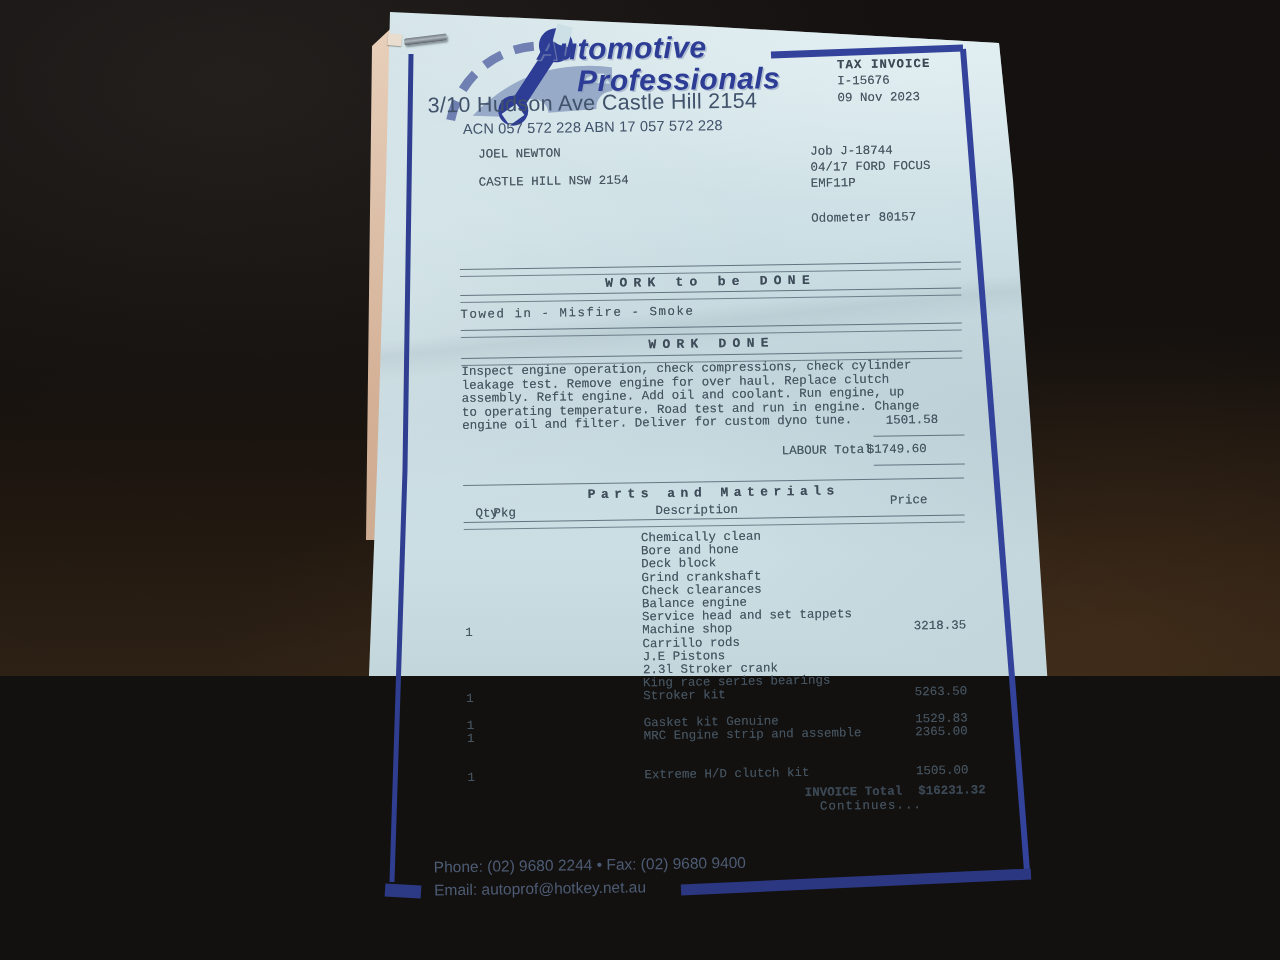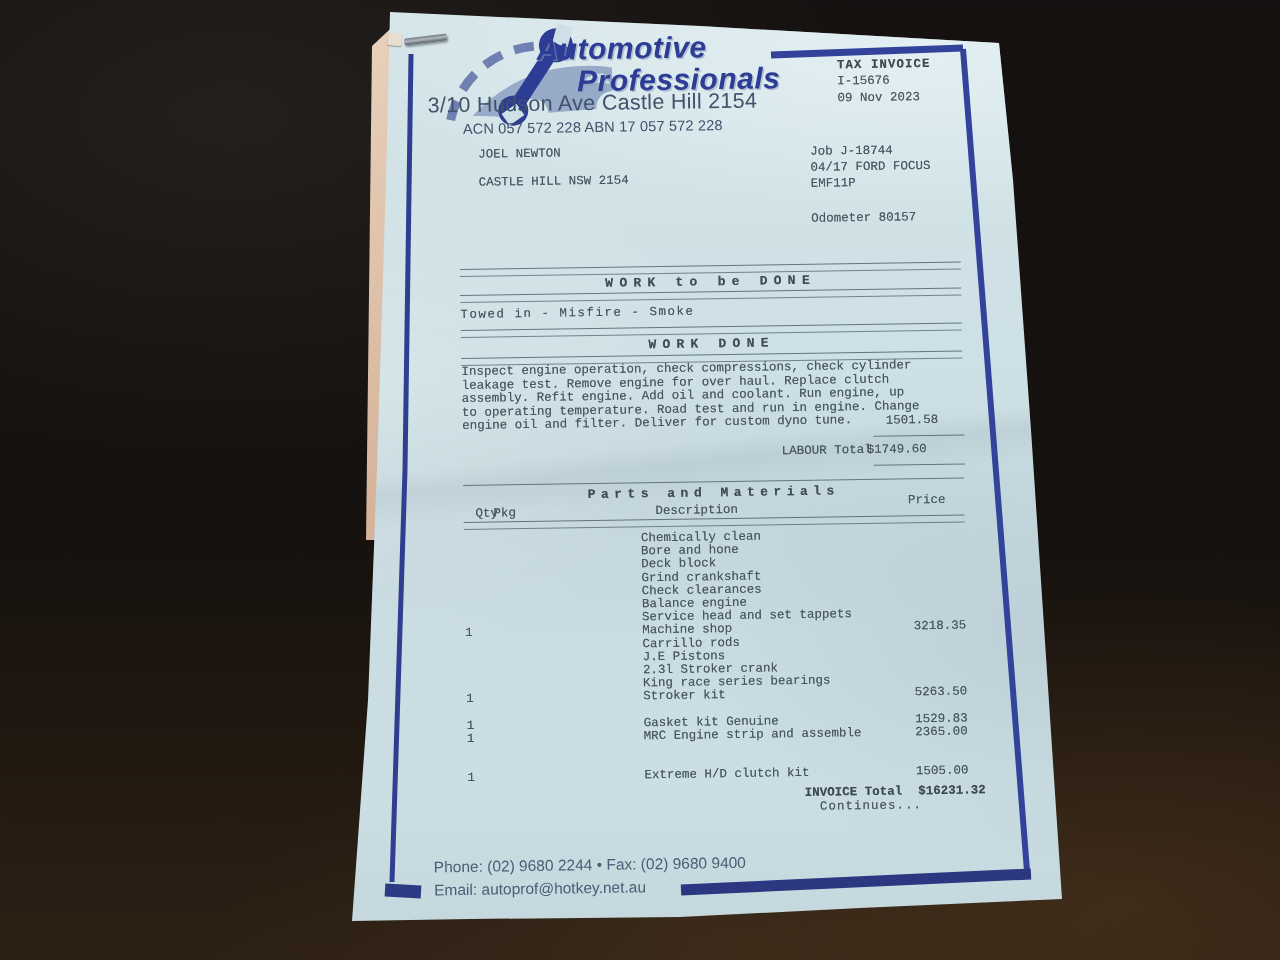--- a/index.html
+++ b/index.html
@@ -1,18 +1,18 @@
 <!DOCTYPE html>
 <html><head>
 <meta charset="utf-8">
 <style>
   html,body{margin:0;padding:0;}
   body{width:1280px;height:960px;overflow:hidden;background:#131110;
        font-family:"Liberation Sans",sans-serif;}
-  .photo{position:absolute;inset:0;width:1280px;height:960px;
+  .photo{position:absolute;inset:0;width:1280px;height:676px;
     background:
       radial-gradient(1100px 600px at 18% 12%, rgba(62,58,54,.35), transparent 60%),
       radial-gradient(1000px 520px at 88% 94%, rgba(86,58,32,.45), transparent 60%),
       radial-gradient(900px 400px at 55% 99%, rgba(74,52,30,.40), transparent 55%),
       linear-gradient(to bottom,#141110 0%,#15110e 55%,#211810 78%,#2d2115 100%);}
   .scratches{position:absolute;inset:0;opacity:.12;
     background:
       repeating-linear-gradient(23deg, transparent 0 38px, rgba(180,180,170,.05) 38px 39px, transparent 39px 90px),
       repeating-linear-gradient(-67deg, transparent 0 55px, rgba(180,180,170,.04) 55px 56px, transparent 56px 120px);}
   
@@ -73,21 +73,21 @@
   .para-line{line-height:13.5px;white-space:pre;}
   .amount-right{position:absolute;right:25px;top:54px;}
   .tot-line{position:absolute;left:411px;width:91px;}
   .labour-row{position:absolute;left:319px;top:9px;}
   .labour-val{position:absolute;right:37px;top:9px;}
 
   .cols-row{position:relative;height:14px;margin-top:3px;}
   .col-qty{position:absolute;left:12px;}
   .col-pkg{position:absolute;left:30px;}
   .col-desc{position:absolute;left:192px;}
-  .col-price{position:absolute;right:19px;top:-7px;text-align:right;}
+  .col-price{position:absolute;right:37px;top:-7px;text-align:right;}
   .prow{display:flex;height:13.2px;line-height:13.2px;}
   .c-qty{width:46px;}
   .c-pkg{width:131px;}
   .c-desc{flex:1;white-space:pre;}
   .c-price{width:95px;text-align:right;}
   .inv-total-row{position:relative;height:14px;margin-top:5px;font-weight:bold;color:#3b4854;}
   .inv-label{position:absolute;left:337px;}
   .inv-val{position:absolute;right:-17px;}
   .continues-row{position:relative;height:14px;}
   .cont-txt{position:absolute;left:352px;letter-spacing:1px;}

